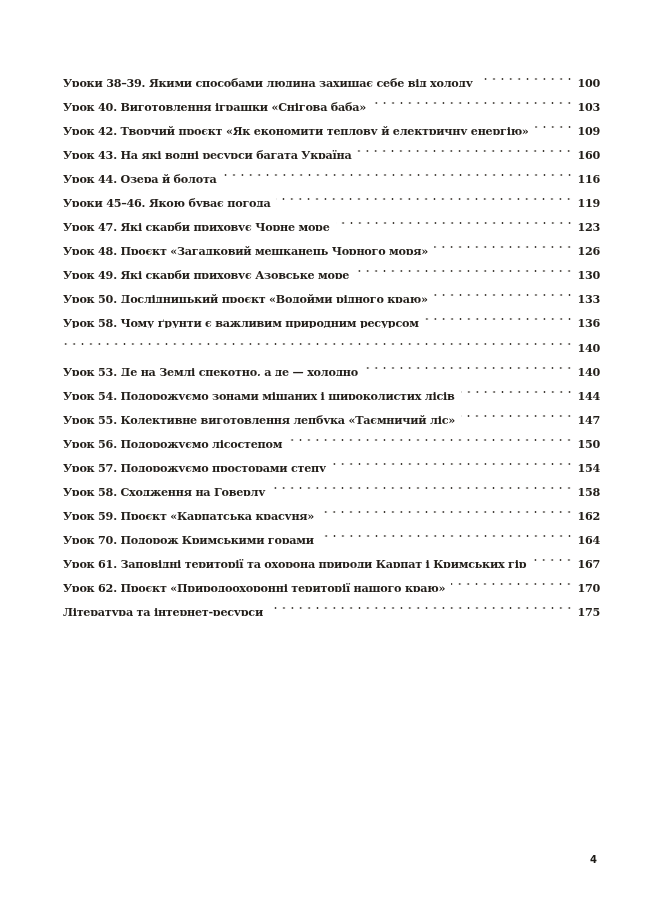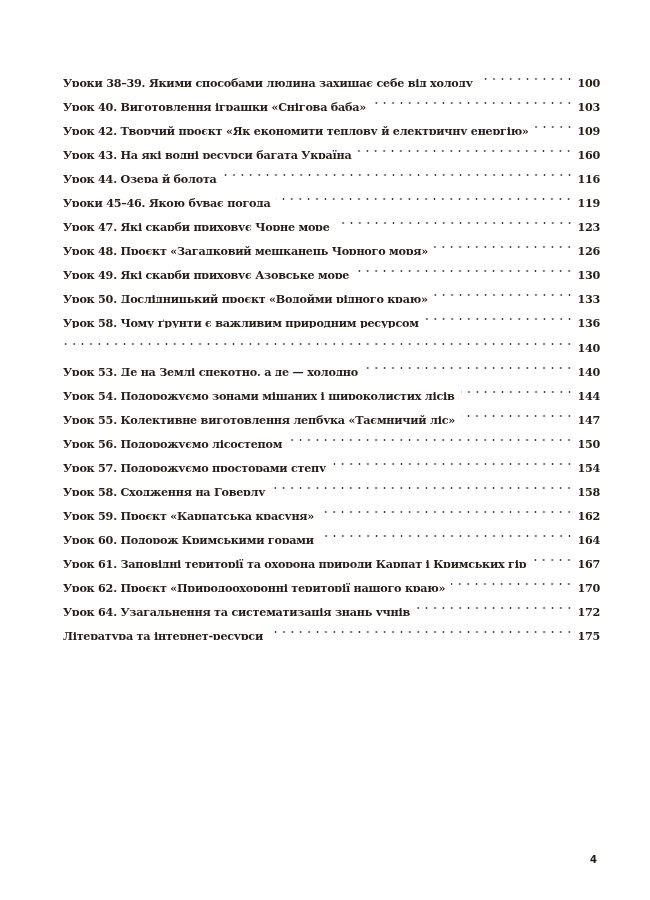--- a/index.html
+++ b/index.html
@@ -165,39 +165,34 @@
       <span class="toc-title">Урок 58. Сходження на Говерлу</span>
       <span class="toc-leader"></span>
       <span class="toc-page">158</span>
     </li>
   <li class="toc-row">
       <span class="toc-title">Урок 59. Проєкт «Карпатська красуня»</span>
       <span class="toc-leader"></span>
       <span class="toc-page">162</span>
     </li>
   <li class="toc-row">
-      <span class="toc-title">Урок 60. Подорож Кримськими горами</span>
+      <span class="toc-title">Урок 70. Подорож Кримськими горами</span>
       <span class="toc-leader"></span>
       <span class="toc-page">164</span>
     </li>
   <li class="toc-row">
       <span class="toc-title">Урок 61. Заповідні території та охорона природи Карпат і Кримських гір</span>
       <span class="toc-leader"></span>
       <span class="toc-page">167</span>
     </li>
   <li class="toc-row">
       <span class="toc-title">Урок 62. Проєкт «Природоохоронні території нашого краю»</span>
       <span class="toc-leader"></span>
       <span class="toc-page">170</span>
     </li>
   <li class="toc-row">
-      <span class="toc-title">Урок 64. Узагальнення та систематизація знань учнів</span>
-      <span class="toc-leader"></span>
-      <span class="toc-page">172</span>
-    </li>
-  <li class="toc-row">
       <span class="toc-title">Література та інтернет-ресурси</span>
       <span class="toc-leader"></span>
       <span class="toc-page">175</span>
     </li>
 </ul>
 
 <div class="page-number">4</div>
 
 </body></html>

